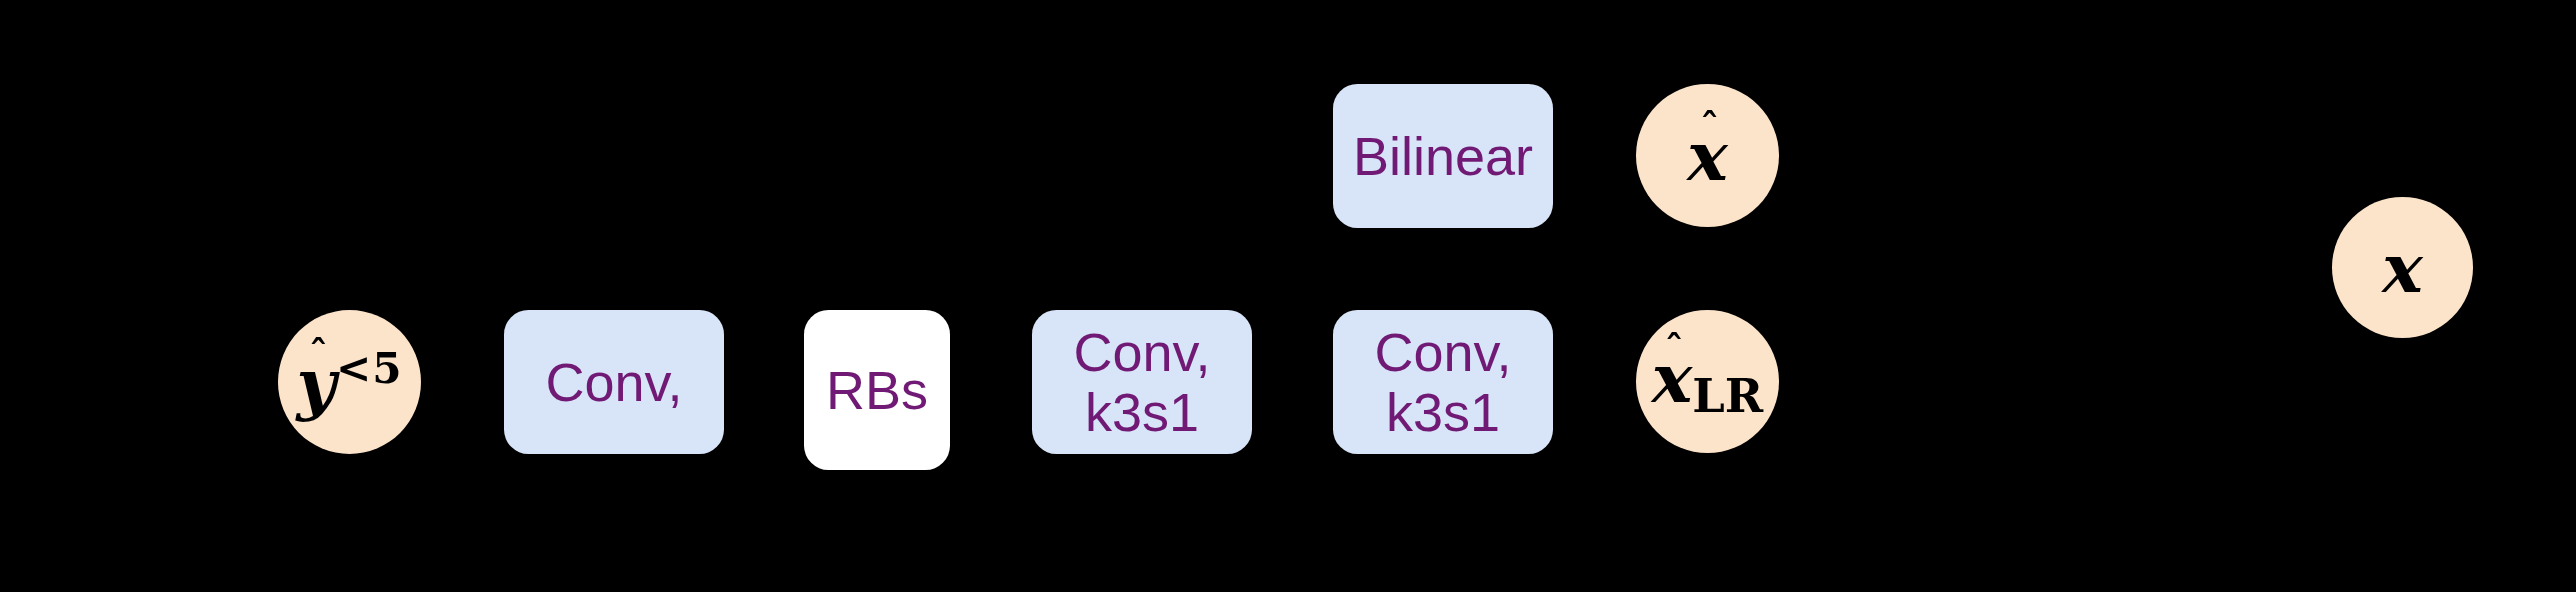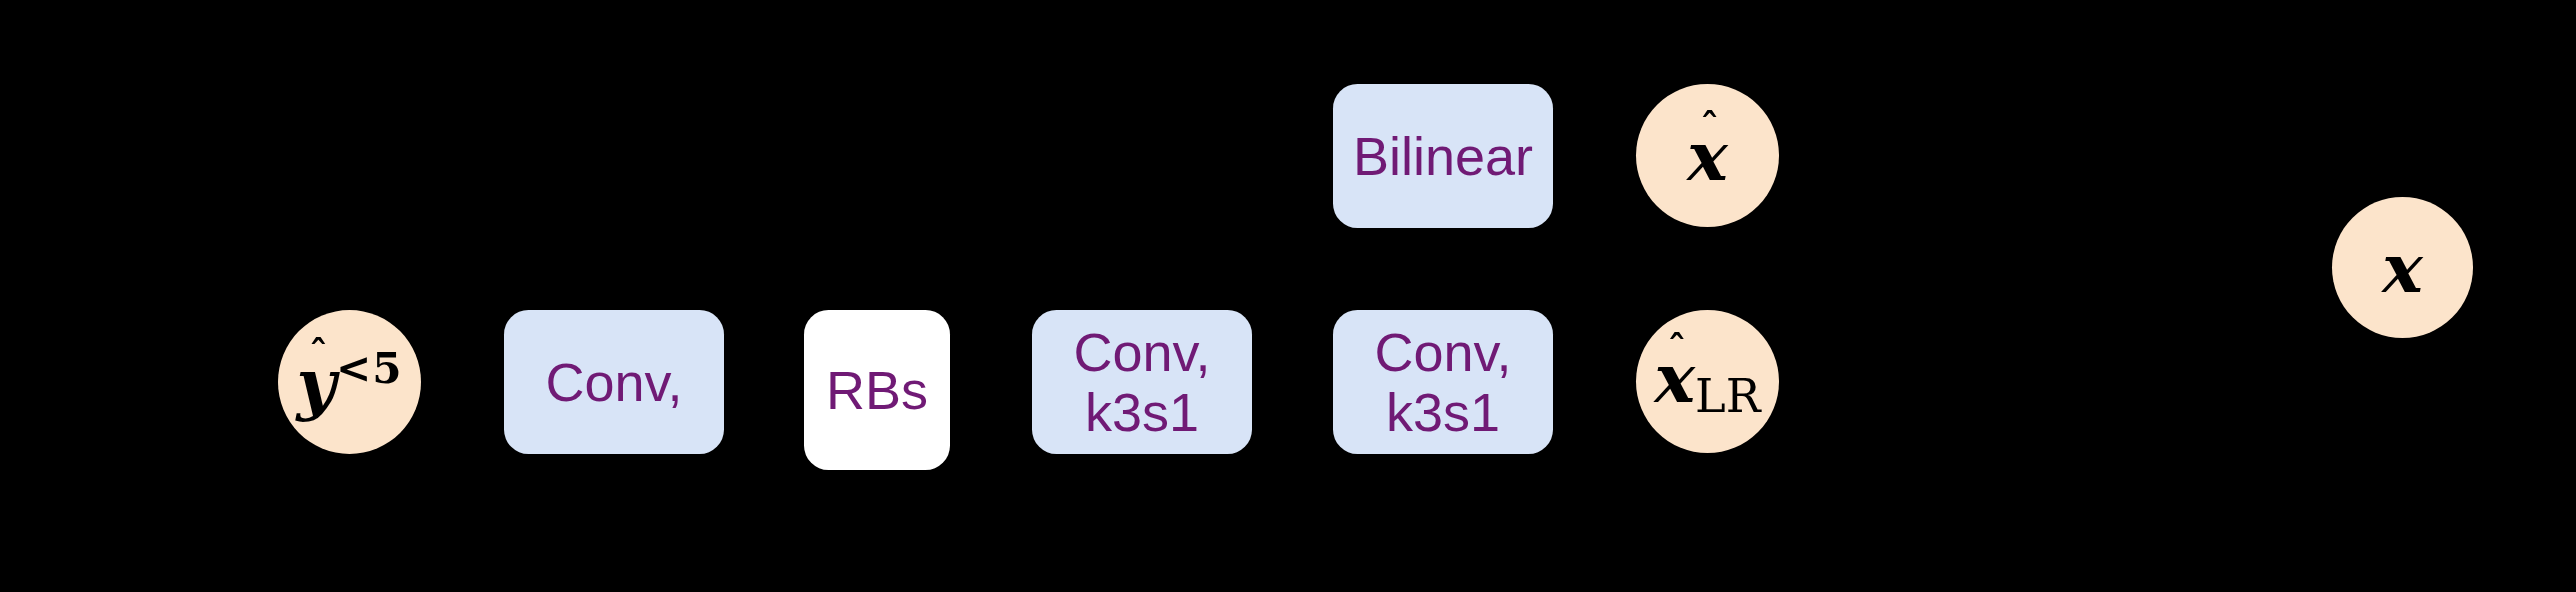--- a/index.html
+++ b/index.html
@@ -67,21 +67,21 @@
   }
   .sup {
     font-style: normal;
     font-weight: bold;
     font-size: 0.62em;
     vertical-align: 0.55em;
     letter-spacing: 0.02em;
   }
   .sub {
     font-style: normal;
-    font-weight: normal;
+    font-weight: bold;
     font-size: 0.68em;
     vertical-align: -0.22em;
   }
 </style>
 </head>
 <body>
 
 <div class="canvas">
 
   <div class="node circle" style="left:278px; top:310px; width:143px; height:144px;">

